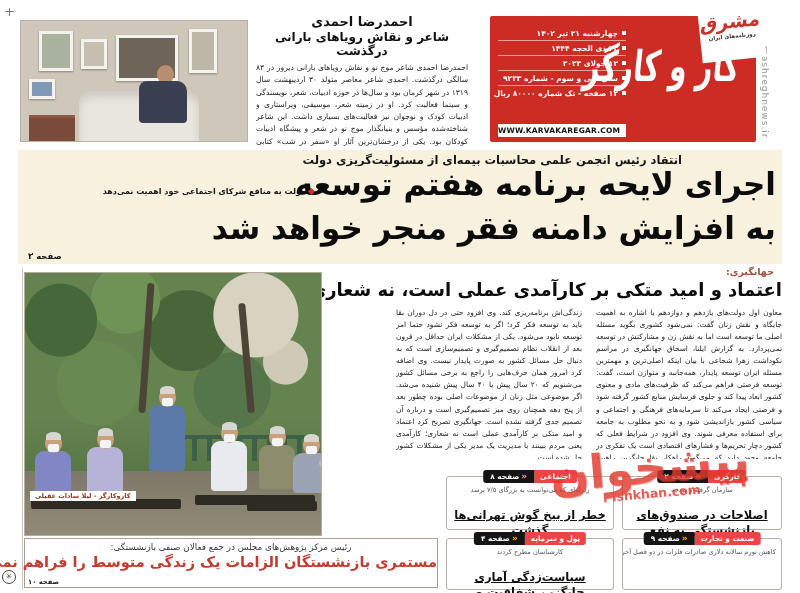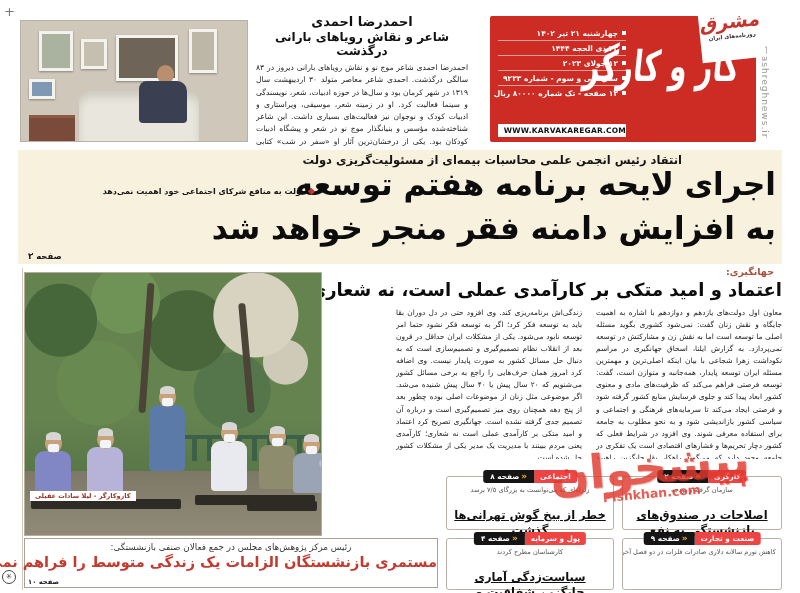--- a/index.html
+++ b/index.html
@@ -26,21 +26,21 @@
   .obit-body { font-size:7.6px; color:#222; text-align:justify; line-height:1.62; margin-top:4px; height:92px; overflow:hidden; }
   .obit-cont { font-size:8.5px; font-weight:bold; color:#111; text-align:left; margin-top:1px; }
 
   
   .masthead { position:absolute; left:490px; top:16px; width:266px; height:126px; background:#cc2c24; border-radius:2px; }
   .mh-logo { position:absolute; right:2px; top:30px; width:158px; text-align:center; color:#fff; font-size:34px; font-weight:bold; white-space:nowrap; transform:scale(.82,1.25) skewX(-9deg); transform-origin:center; letter-spacing:-2px; }
   .mh-dates { position:absolute; left:8px; top:10px; width:128px; direction:rtl; }
   .mh-row { display:flex; align-items:center; font-size:7.5px; font-weight:bold; color:#fff; padding:2.5px 0; border-bottom:1px solid rgba(255,255,255,.55); white-space:nowrap; }
   .mh-row:last-child { border-bottom:none; }
   .sq { display:inline-block; width:4px; height:4px; background:#fff; margin-left:4px; flex:none; }
-  .mh-site { position:absolute; left:8px; bottom:5px; width:128px; background:#fff; color:#111; font-size:7.5px; font-weight:bold; text-align:right; padding:2px 0; direction:ltr; letter-spacing:.2px; }
+  .mh-site { position:absolute; left:8px; bottom:5px; width:128px; background:#fff; color:#111; font-size:7.5px; font-weight:bold; text-align:left; padding:2px 0; direction:ltr; letter-spacing:.2px; }
   .mashregh { position:absolute; left:700px; top:10px; width:64px; height:50px; background:#fff; z-index:6; transform:rotate(-6deg); text-align:center; padding-top:2px; }
   .mash-fa { font-size:19px; font-weight:bold; color:#c7342c; transform:skewX(-12deg); display:inline-block; line-height:1; }
   .mash-sub { font-size:5.5px; color:#333; font-weight:bold; margin-top:1px; }
   .vmark { position:absolute; left:760px; top:46px; height:140px; writing-mode:vertical-rl; direction:ltr; font-size:9px; color:#999; letter-spacing:1px; z-index:5; }
 
   
   .lead { position:absolute; left:18px; top:150px; width:764px; height:114px; background:#f8f1de; }
   .lead-kicker { position:absolute; top:3px; right:100px; font-size:11.5px; font-weight:bold; color:#151515; }
   .lead-h { position:absolute; right:6px; text-align:right; white-space:nowrap; font-size:31px; font-weight:bold; color:#0c0c0c; letter-spacing:-.5px; }
   .lead-h1 { top:16px; }

